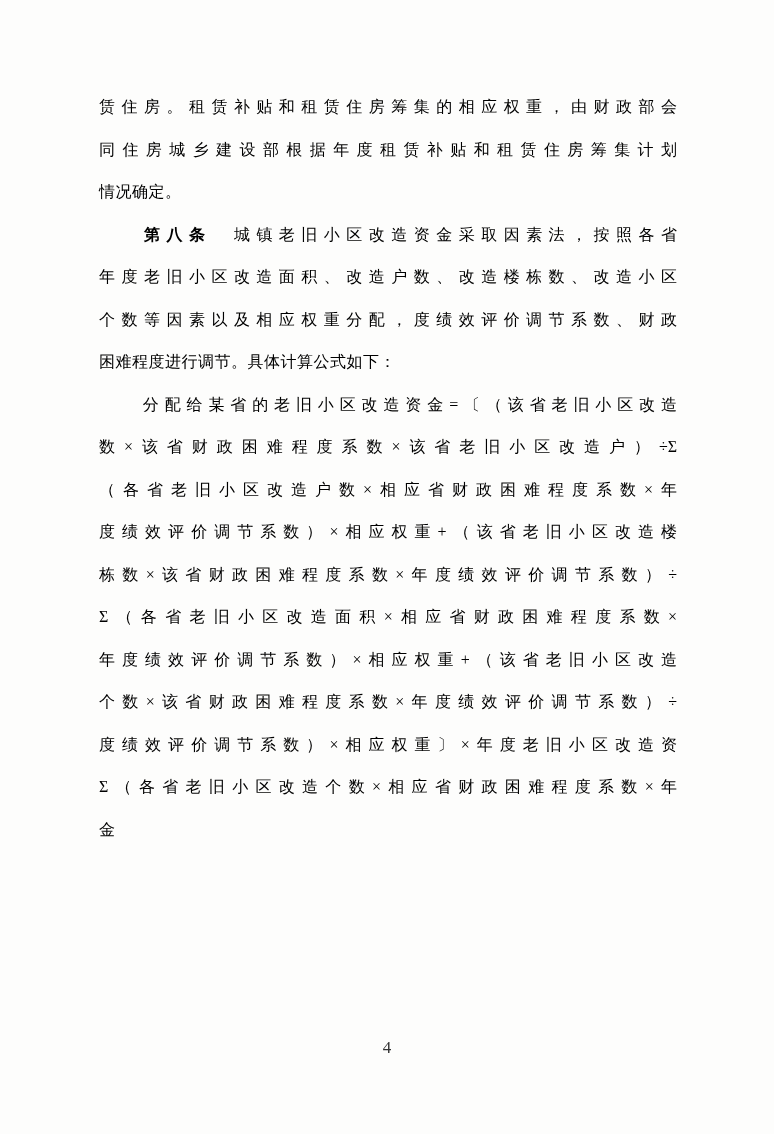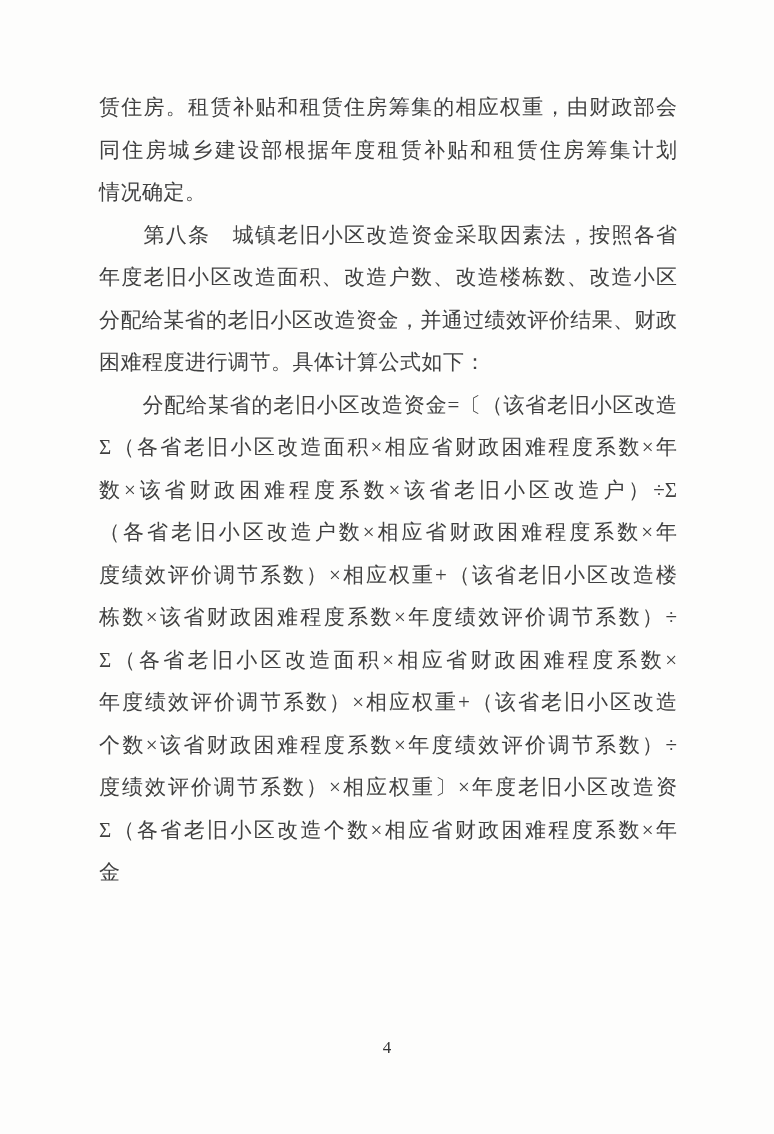--- a/index.html
+++ b/index.html
@@ -17,34 +17,34 @@
     font-family: "Liberation Serif", "DejaVu Serif", serif;
     color: #1a1a1a;
   }
   .text-block {
     position: absolute;
     left: 99px;
     top: 86px;
     width: 578px;
   }
   .line {
-    font-size: 21px;
+    font-size: 16px;
     height: 42.5px;
     line-height: 42.5px;
     text-align: left;
-    color: #404040;
+    color: #000000;
     letter-spacing: 0.5px;
   }
   .line.fill {
     text-align: justify;
     text-align-last: justify;
     letter-spacing: 0;
   }
   .line .bold {
-    font-weight: normal;
+    font-weight: bold;
   }
   .page-number {
     position: absolute;
     left: 0;
     right: 0;
     top: 1038px;
     text-align: center;
     font-size: 17px;
     color: #333;
   }
@@ -52,24 +52,23 @@
 </head>
 <body>
 
 <div class="page">
   <div class="text-block">
       <div class="line fill"><span>赁住房。租赁补贴和租赁住房筹集的相应权重，由财政部会</span></div>
       <div class="line fill"><span>同住房城乡建设部根据年度租赁补贴和租赁住房筹集计划</span></div>
       <div class="line"><span>情况确定。</span></div>
       <div class="line fill"><span>　　</span><span class="bold">第八条</span><span>　城镇老旧小区改造资金采取因素法，按照各省</span></div>
       <div class="line fill"><span>年度老旧小区改造面积、改造户数、改造楼栋数、改造小区</span></div>
-      <div class="line fill"><span>分配给某省的老旧小区改造资金，并通过绩效评价结果、财政</span></div>
+      <div class="line fill"><span>个数等因素以及相应权重分配，度绩效评价调节系数、财政</span></div>
       <div class="line"><span>困难程度进行调节。具体计算公式如下：</span></div>
       <div class="line fill"><span>　　分配给某省的老旧小区改造资金=〔（该省老旧小区改造</span></div>
-      <div class="line fill"><span>Σ（各省老旧小区改造面积×相应省财政困难程度系数×年</span></div>
       <div class="line fill"><span>数×该省财政困难程度系数×该省老旧小区改造户）÷Σ</span></div>
       <div class="line fill"><span>（各省老旧小区改造户数×相应省财政困难程度系数×年</span></div>
       <div class="line fill"><span>度绩效评价调节系数）×相应权重+（该省老旧小区改造楼</span></div>
       <div class="line fill"><span>栋数×该省财政困难程度系数×年度绩效评价调节系数）÷</span></div>
       <div class="line fill"><span>Σ（各省老旧小区改造面积×相应省财政困难程度系数×</span></div>
       <div class="line fill"><span>年度绩效评价调节系数）×相应权重+（该省老旧小区改造</span></div>
       <div class="line fill"><span>个数×该省财政困难程度系数×年度绩效评价调节系数）÷</span></div>
       <div class="line fill"><span>度绩效评价调节系数）×相应权重〕×年度老旧小区改造资</span></div>
       <div class="line fill"><span>Σ（各省老旧小区改造个数×相应省财政困难程度系数×年</span></div>
       <div class="line"><span>金</span></div>

